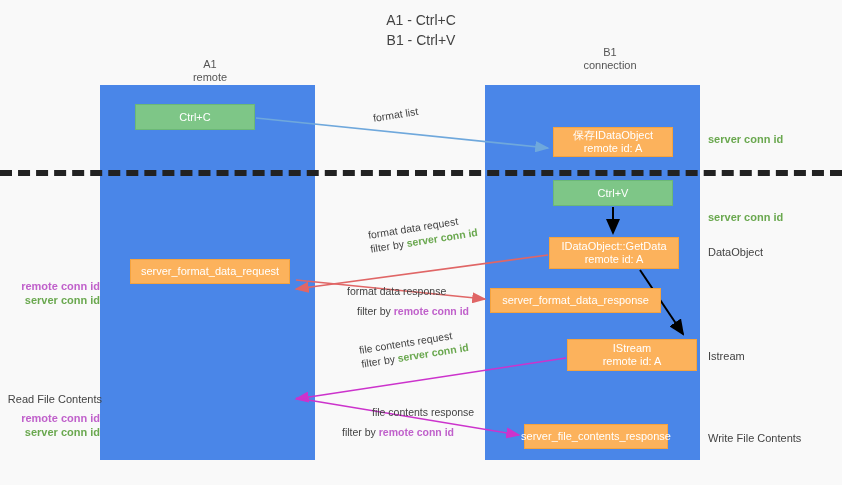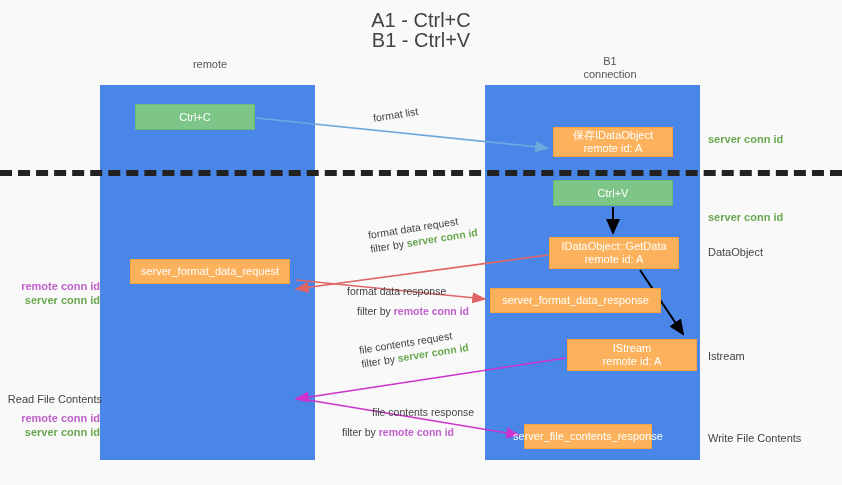--- a/index.html
+++ b/index.html
@@ -9,29 +9,29 @@
     font-family:"Liberation Sans","DejaVu Sans",sans-serif;
     position:relative;overflow:hidden;
   }
   #stage{position:absolute;left:0;top:0;width:842px;height:485px;}
 
   .abs{position:absolute;}
 
   
   #title{
     left:0;top:10px;width:842px;text-align:center;
-    font-size:20px;color:#434343;line-height:20px;
+    font-size:14px;color:#434343;line-height:20px;
   }
 
   
   .col-head{
     font-size:11px;color:#555;text-align:center;line-height:13px;
   }
   #head-a1{left:120px;top:58px;width:180px;}
-  #head-b1{left:520px;top:55px;width:180px;}
+  #head-b1{left:520px;top:46px;width:180px;}
 
   
   .lane{background:#4a86e8;}
   #lane-a1{left:100px;top:85px;width:215px;height:375px;}
   #lane-b1{left:485px;top:85px;width:215px;height:375px;}
 
   
   #divider{
     left:0;top:170px;width:842px;height:0;
     border-top:6px dashed #222;
@@ -50,21 +50,21 @@
   .orange{background:#fcb25c;border-color:#f5a33e;}
 
   #n-ctrlc{left:135px;top:104px;width:120px;height:26px;}
   #n-save{left:553px;top:127px;width:120px;height:30px;}
   #n-ctrlv{left:553px;top:180px;width:120px;height:26px;}
   #n-getdata{left:549px;top:237px;width:130px;height:32px;}
   #n-fdreq{left:130px;top:259px;width:160px;height:25px;}
   #n-fdres{left:490px;top:288px;width:171px;height:25px;}
   #n-istream{left:567px;top:339px;width:130px;height:32px;}
   #n-fcreq{left:130px;top:393px;width:160px;height:25px;}
-  #n-fcres{left:524px;top:424px;width:128px;height:25px;}
+  #n-fcres{left:524px;top:424px;width:144px;height:25px;}
 
   
   .anno{font-size:11px;line-height:14px;}
   .green-t{color:#6aa84f;font-weight:bold;}
   .mag-t{color:#c061cb;font-weight:bold;}
   .gray-t{color:#434343;}
 
   #a-srv1{left:708px;top:132px;}
   #a-srv2{left:708px;top:210px;}
   #a-dataobject{left:708px;top:245px;}
@@ -94,20 +94,21 @@
 
   <div class="abs" id="title">
     <div>A1 - Ctrl+C</div>
     <div>B1 - Ctrl+V</div>
   </div>
 
   <div class="abs lane" id="lane-a1"></div>
   <div class="abs lane" id="lane-b1"></div>
 
   <div class="abs col-head" id="head-a1">
+    <div>A1</div>
     <div>remote</div>
   </div>
   <div class="abs col-head" id="head-b1">
     <div>B1</div>
     <div>connection</div>
   </div>
 
   <svg class="layer">
     <defs>
       <marker id="ah-blue" markerWidth="9" markerHeight="7" refX="8" refY="3.5" orient="auto">

